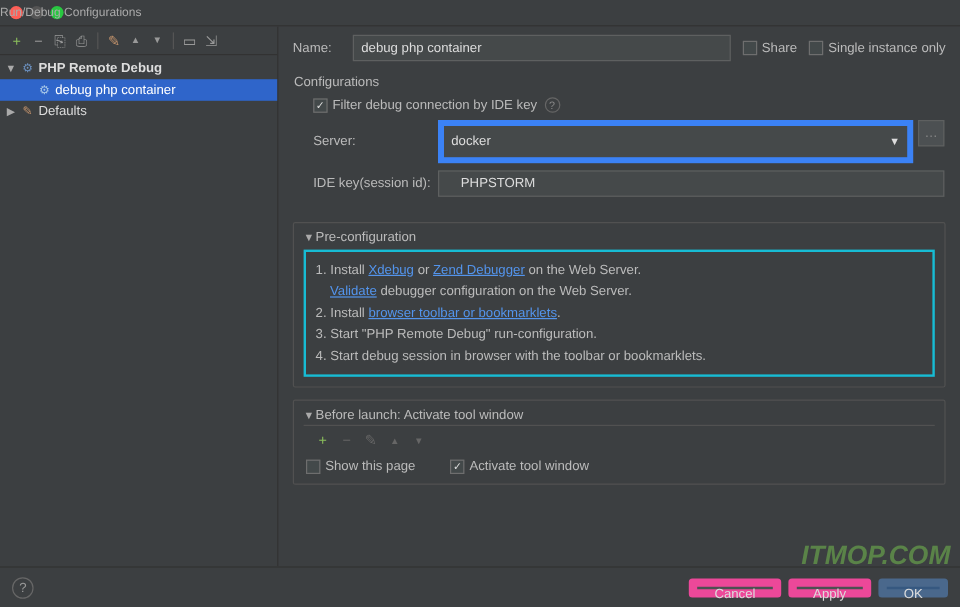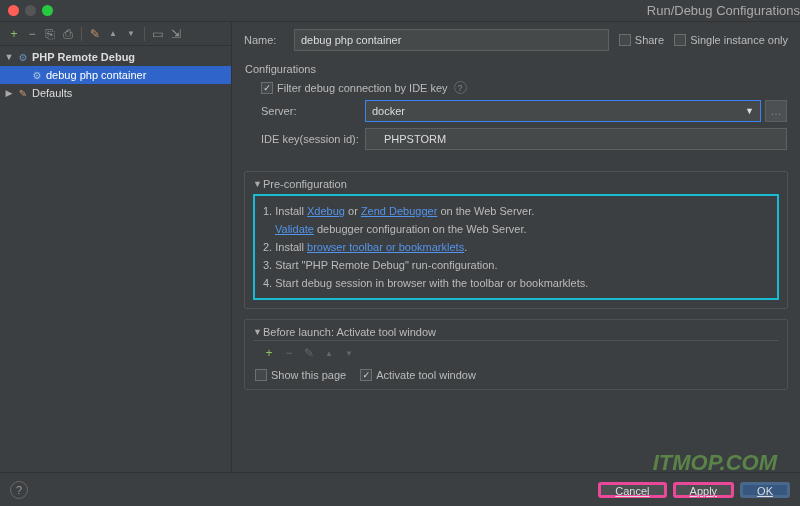--- a/index.html
+++ b/index.html
@@ -3,21 +3,21 @@
 <meta charset="utf-8">
 <style>
 * { box-sizing: border-box; margin: 0; padding: 0; }
 body { font-family: -apple-system, "Segoe UI", sans-serif; font-size: 11px; background: #3c3f41; color: #bbbbbb; width: 800px; height: 506px; overflow: hidden; position: relative; }
 .titlebar { height: 22px; background: #3c3f41; border-bottom: 1px solid #323232; display: flex; align-items: center; padding: 0 8px; position: relative; }
 .traffic { display: flex; gap: 6px; }
 .tl { width: 11px; height: 11px; border-radius: 50%; }
 .tl.red { background: #ff5f57; }
 .tl.yel { background: #555; }
 .tl.grn { background: #28c840; }
-.title { position: absolute; left: 0; right: 0; text-align: right; color: #aaa; font-size: 13px; }
+.title { position: absolute; left: 0; right: 0; text-align: left; color: #aaa; font-size: 10px; }
 .main { display: flex; height: 450px; }
 .left { width: 232px; border-right: 1px solid #323232; display: flex; flex-direction: column; }
 .toolbar { height: 24px; display: flex; align-items: center; gap: 2px; padding: 0 6px; border-bottom: 1px solid #323232; }
 .ticon { width: 16px; height: 16px; display: flex; align-items: center; justify-content: center; color: #999; font-size: 12px; cursor: pointer; }
 .tsep { width: 1px; height: 14px; background: #555; margin: 0 3px; }
 .tree { flex: 1; padding: 2px 0; font-size: 11px; }
 .trow { display: flex; align-items: center; height: 18px; padding: 0 4px; color: #ddd; cursor: pointer; }
 .trow.sel { background: #2f65ca; color: #fff; }
 .trow .arr { width: 10px; text-align: center; color: #aaa; font-size: 9px; }
 .trow .ticon2 { width: 14px; text-align: center; margin: 0 2px; font-size: 10px; }
@@ -26,39 +26,39 @@
 .namerow label { width: 40px; color: #bbb; }
 .namerow input { flex: 1; background: #45494a; border: 1px solid #5e6060; color: #ddd; padding: 2px 6px; height: 22px; font-size: 11px; }
 .chk { display: flex; align-items: center; gap: 4px; cursor: pointer; }
 .chk .box { width: 12px; height: 12px; border: 1px solid #6e6e6e; background: #43494a; display: flex; align-items: center; justify-content: center; font-size: 9px; color: #ddd; }
 .cfg { border: 1px solid transparent; padding: 4px 0 8px 0; }
 .cfg .hdr { color: #bbb; font-size: 11px; margin-bottom: 6px; }
 .cfg .row { display: flex; align-items: center; margin: 6px 0; }
 .cfg .lbl { width: 120px; color: #bbb; padding-left: 16px; }
 .cfg input[type=text] { flex: 1; background: #45494a; border: 1px solid #5e6060; color: #ddd; padding: 2px 18px; height: 22px; font-size: 11px; }
 .cfg .sel { flex: 1; display: flex; }
-.cfg .sel .selbody { flex: 1; background: #45494a; border: 1px solid #3b82f6; color: #ddd; padding: 2px 6px; height: 22px; display: flex; align-items: center; justify-content: space-between; }
+.cfg .sel .selbody { flex: 1; background: #45494a; border: 5px solid #3b82f6; color: #ddd; padding: 2px 6px; height: 36px; display: flex; align-items: center; justify-content: space-between; }
 .cfg .sel .extra { width: 22px; height: 22px; border: 1px solid #5e6060; background: #4c5052; margin-left: 4px; display: flex; align-items: center; justify-content: center; color: #888; }
 .section { border: 1px solid #515151; border-radius: 2px; margin: 6px 0 4px 0; padding: 6px 8px 8px 8px; position: relative; }
 .section .shdr { color: #bbb; display: flex; align-items: center; cursor: pointer; margin-bottom: 4px; font-size: 11px; }
 .section .shdr .arr { width: 10px; font-size: 9px; color: #aaa; }
 .precfg { border: 2px solid #17bcd4; margin-top: 2px; padding: 6px 8px; line-height: 18px; font-size: 11px; color: #bbb; }
 .precfg a { color: #5394ec; text-decoration: underline; cursor: pointer; }
 .bl { border: 1px solid #515151; border-radius: 2px; margin: 6px 0; padding: 0; display: flex; flex-direction: column; }
 .bl .shdr { padding: 6px 8px 2px 8px; display: flex; align-items: center; color: #bbb; font-size: 11px; cursor: pointer; }
 .bl .shdr .arr { width: 10px; font-size: 9px; color: #aaa; }
 .bl .empty { height: 70px; display: flex; align-items: center; justify-content: center; color: #777; border-top: 1px solid #515151; margin: 4px 8px 0 8px; padding-top: 4px; font-size: 11px; }
 .bl .blbar { display: flex; align-items: center; gap: 4px; padding: 4px 8px; border-top: 1px solid #515151; margin: 0 8px; }
-.blchk { display: flex; align-items: center; gap: 6px; padding: 4px 10px 8px 10px; }
+.blchk { display: flex; align-items: center; gap: 21px; padding: 4px 10px 8px 10px; }
 .footer { position: absolute; bottom: 0; left: 0; right: 0; height: 34px; border-top: 1px solid #323232; display: flex; align-items: center; padding: 0 10px; background: #3c3f41; }
 .help { width: 18px; height: 18px; border: 1px solid #666; border-radius: 50%; display: flex; align-items: center; justify-content: center; color: #999; font-size: 11px; cursor: pointer; }
 .footer .spacer { flex: 1; }
-.btn { height: 16px; padding: 0 14px; background: #4c5052; border: 3px solid #ec4899; color: #ddd; margin-left: 6px; cursor: pointer; font-size: 11px; border-radius: 3px; text-decoration: underline; }
+.btn { height: 16px; padding: 0 14px; background: #4c5052; border: 7px solid #ec4899; color: #ddd; margin-left: 6px; cursor: pointer; font-size: 11px; border-radius: 3px; }
 .btn.primary { background: #365880; border-color: #4a688c; }
-.watermark { position: absolute; right: 23px; bottom: 30px; font-size: 22px; font-weight: bold; color: rgba(120,200,80,0.5); font-style: italic; pointer-events: none; margin-top: 20px; }
+.watermark { position: absolute; right: 8px; bottom: 30px; font-size: 22px; font-weight: bold; color: rgba(120,200,80,0.5); font-style: italic; pointer-events: none; margin-top: 20px; }
 .qmark { width: 13px; height: 13px; border: 1px solid #666; border-radius: 50%; display: inline-flex; align-items: center; justify-content: center; font-size: 9px; margin-left: 6px; color: #888; }
 </style>
 </head>
 <body>
 
 <div class="titlebar">
   <div class="traffic">
     <div class="tl red"></div>
     <div class="tl yel"></div>
     <div class="tl grn"></div>

